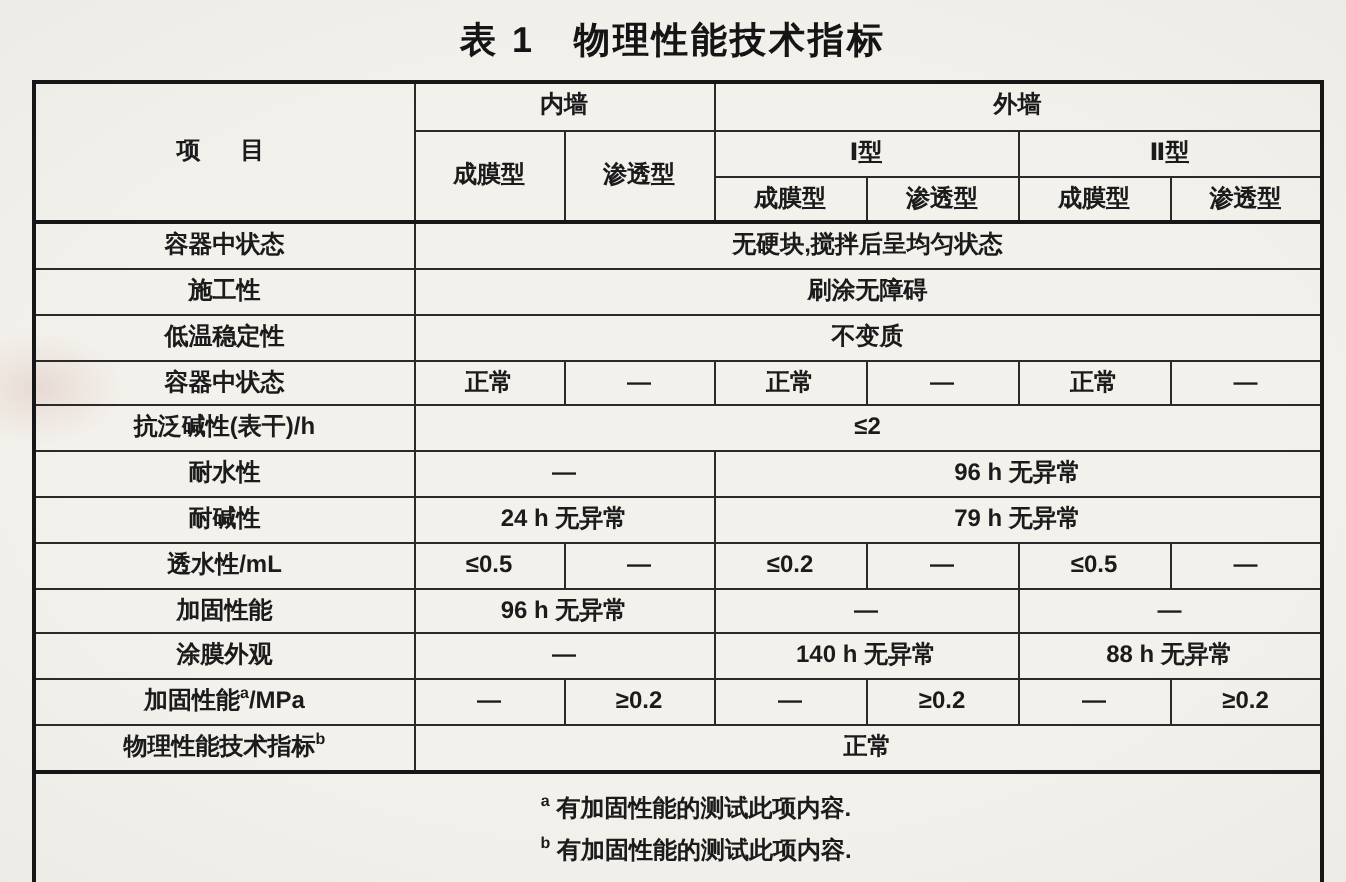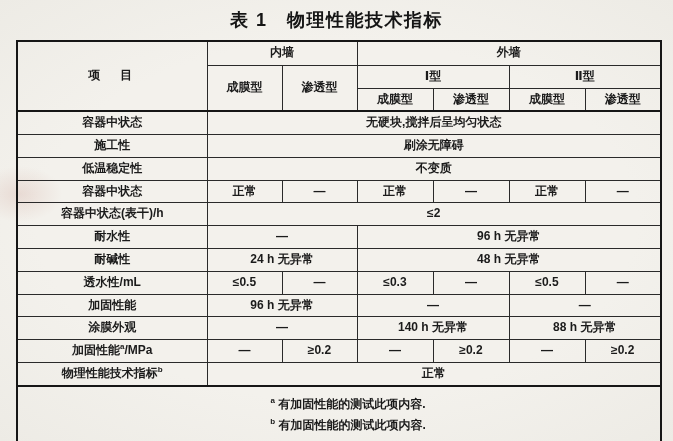--- a/index.html
+++ b/index.html
@@ -104,38 +104,38 @@
       <tr>
         <td>容器中状态</td>
         <td class="dash">正常</td>
         <td class="dash">—</td>
         <td class="dash">正常</td>
         <td class="dash">—</td>
         <td class="dash">正常</td>
         <td class="dash">—</td>
       </tr>
       <tr>
-        <td>容器中状态(表干)/h</td>
+        <td>抗泛碱性(表干)/h</td>
         <td colspan="6">≤2</td>
       </tr>
       <tr>
         <td>耐水性</td>
         <td colspan="2">—</td>
         <td colspan="4">96 h 无异常</td>
       </tr>
       <tr>
         <td>耐碱性</td>
         <td colspan="2">24 h 无异常</td>
-        <td colspan="4">48 h 无异常</td>
+        <td colspan="4">79 h 无异常</td>
       </tr>
       <tr>
         <td>透水性/mL</td>
         <td>≤0.5</td>
         <td>—</td>
-        <td>≤0.3</td>
+        <td>≤0.2</td>
         <td>—</td>
         <td>≤0.5</td>
         <td>—</td>
       </tr>
       <tr>
         <td>加固性能</td>
         <td colspan="2">96 h 无异常</td>
         <td colspan="2">—</td>
         <td colspan="2">—</td>
       </tr>

